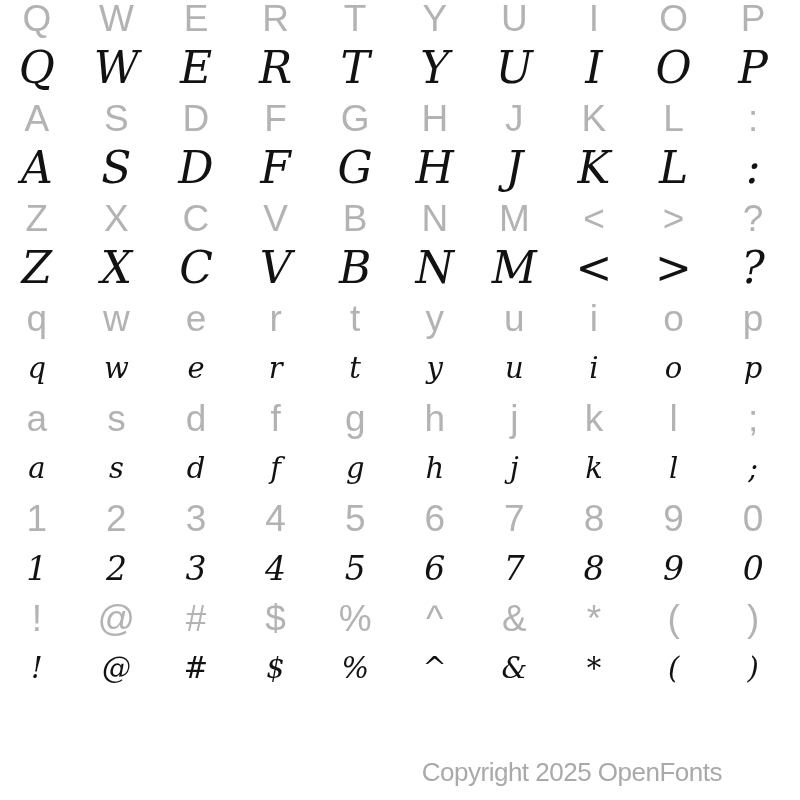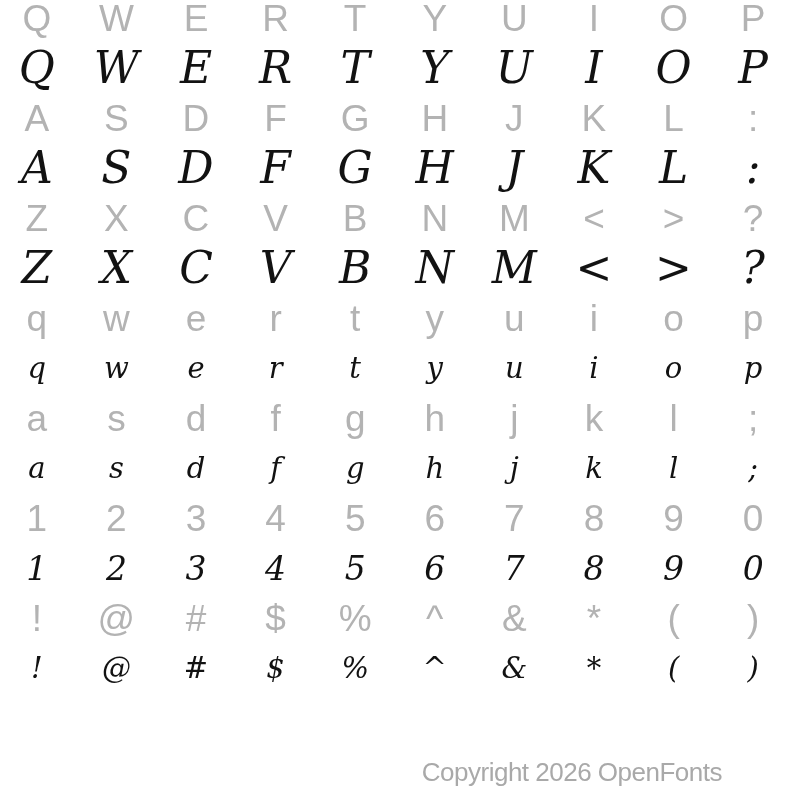--- a/index.html
+++ b/index.html
@@ -235,14 +235,14 @@
         <span class="cell">#</span>
         <span class="cell">$</span>
         <span class="cell">%</span>
         <span class="cell">^</span>
         <span class="cell">&amp;</span>
         <span class="cell">*</span>
         <span class="cell">(</span>
         <span class="cell">)</span>
       </div>
     </div>
-  <div class="copyright">Copyright 2026 OpenFonts</div>
+  <div class="copyright">Copyright 2025 OpenFonts</div>
 </div>
 
 </body></html>

